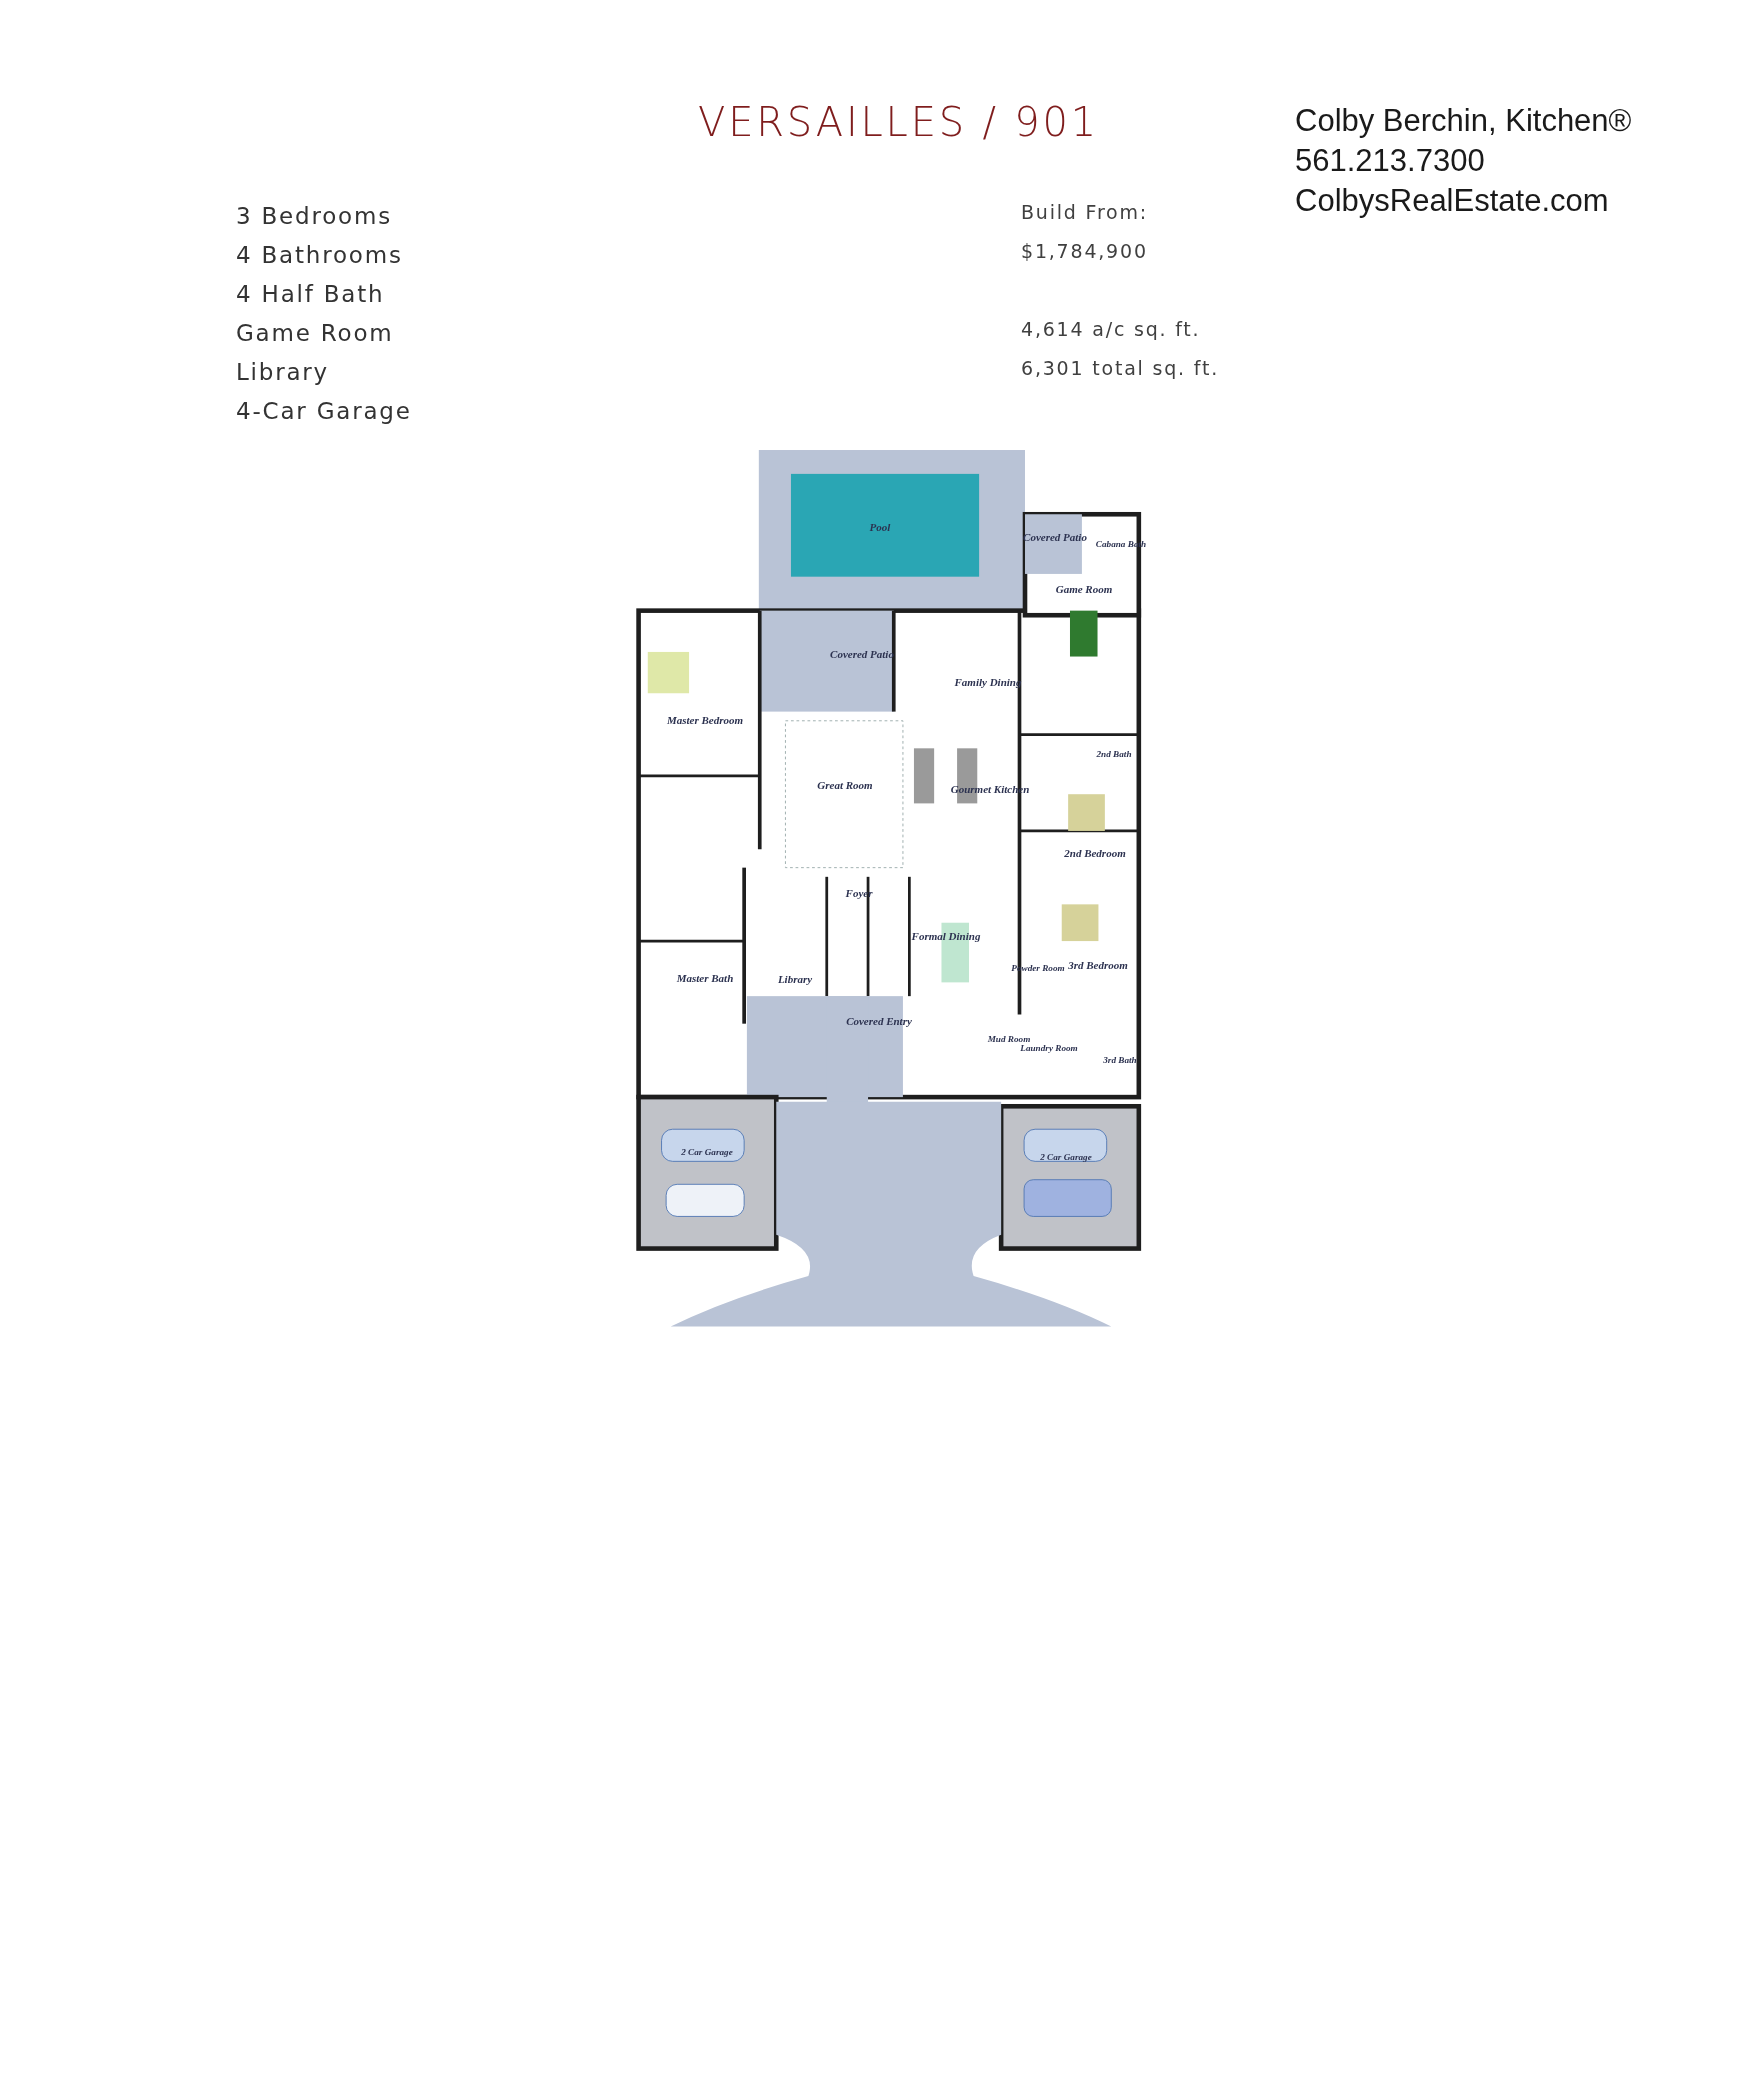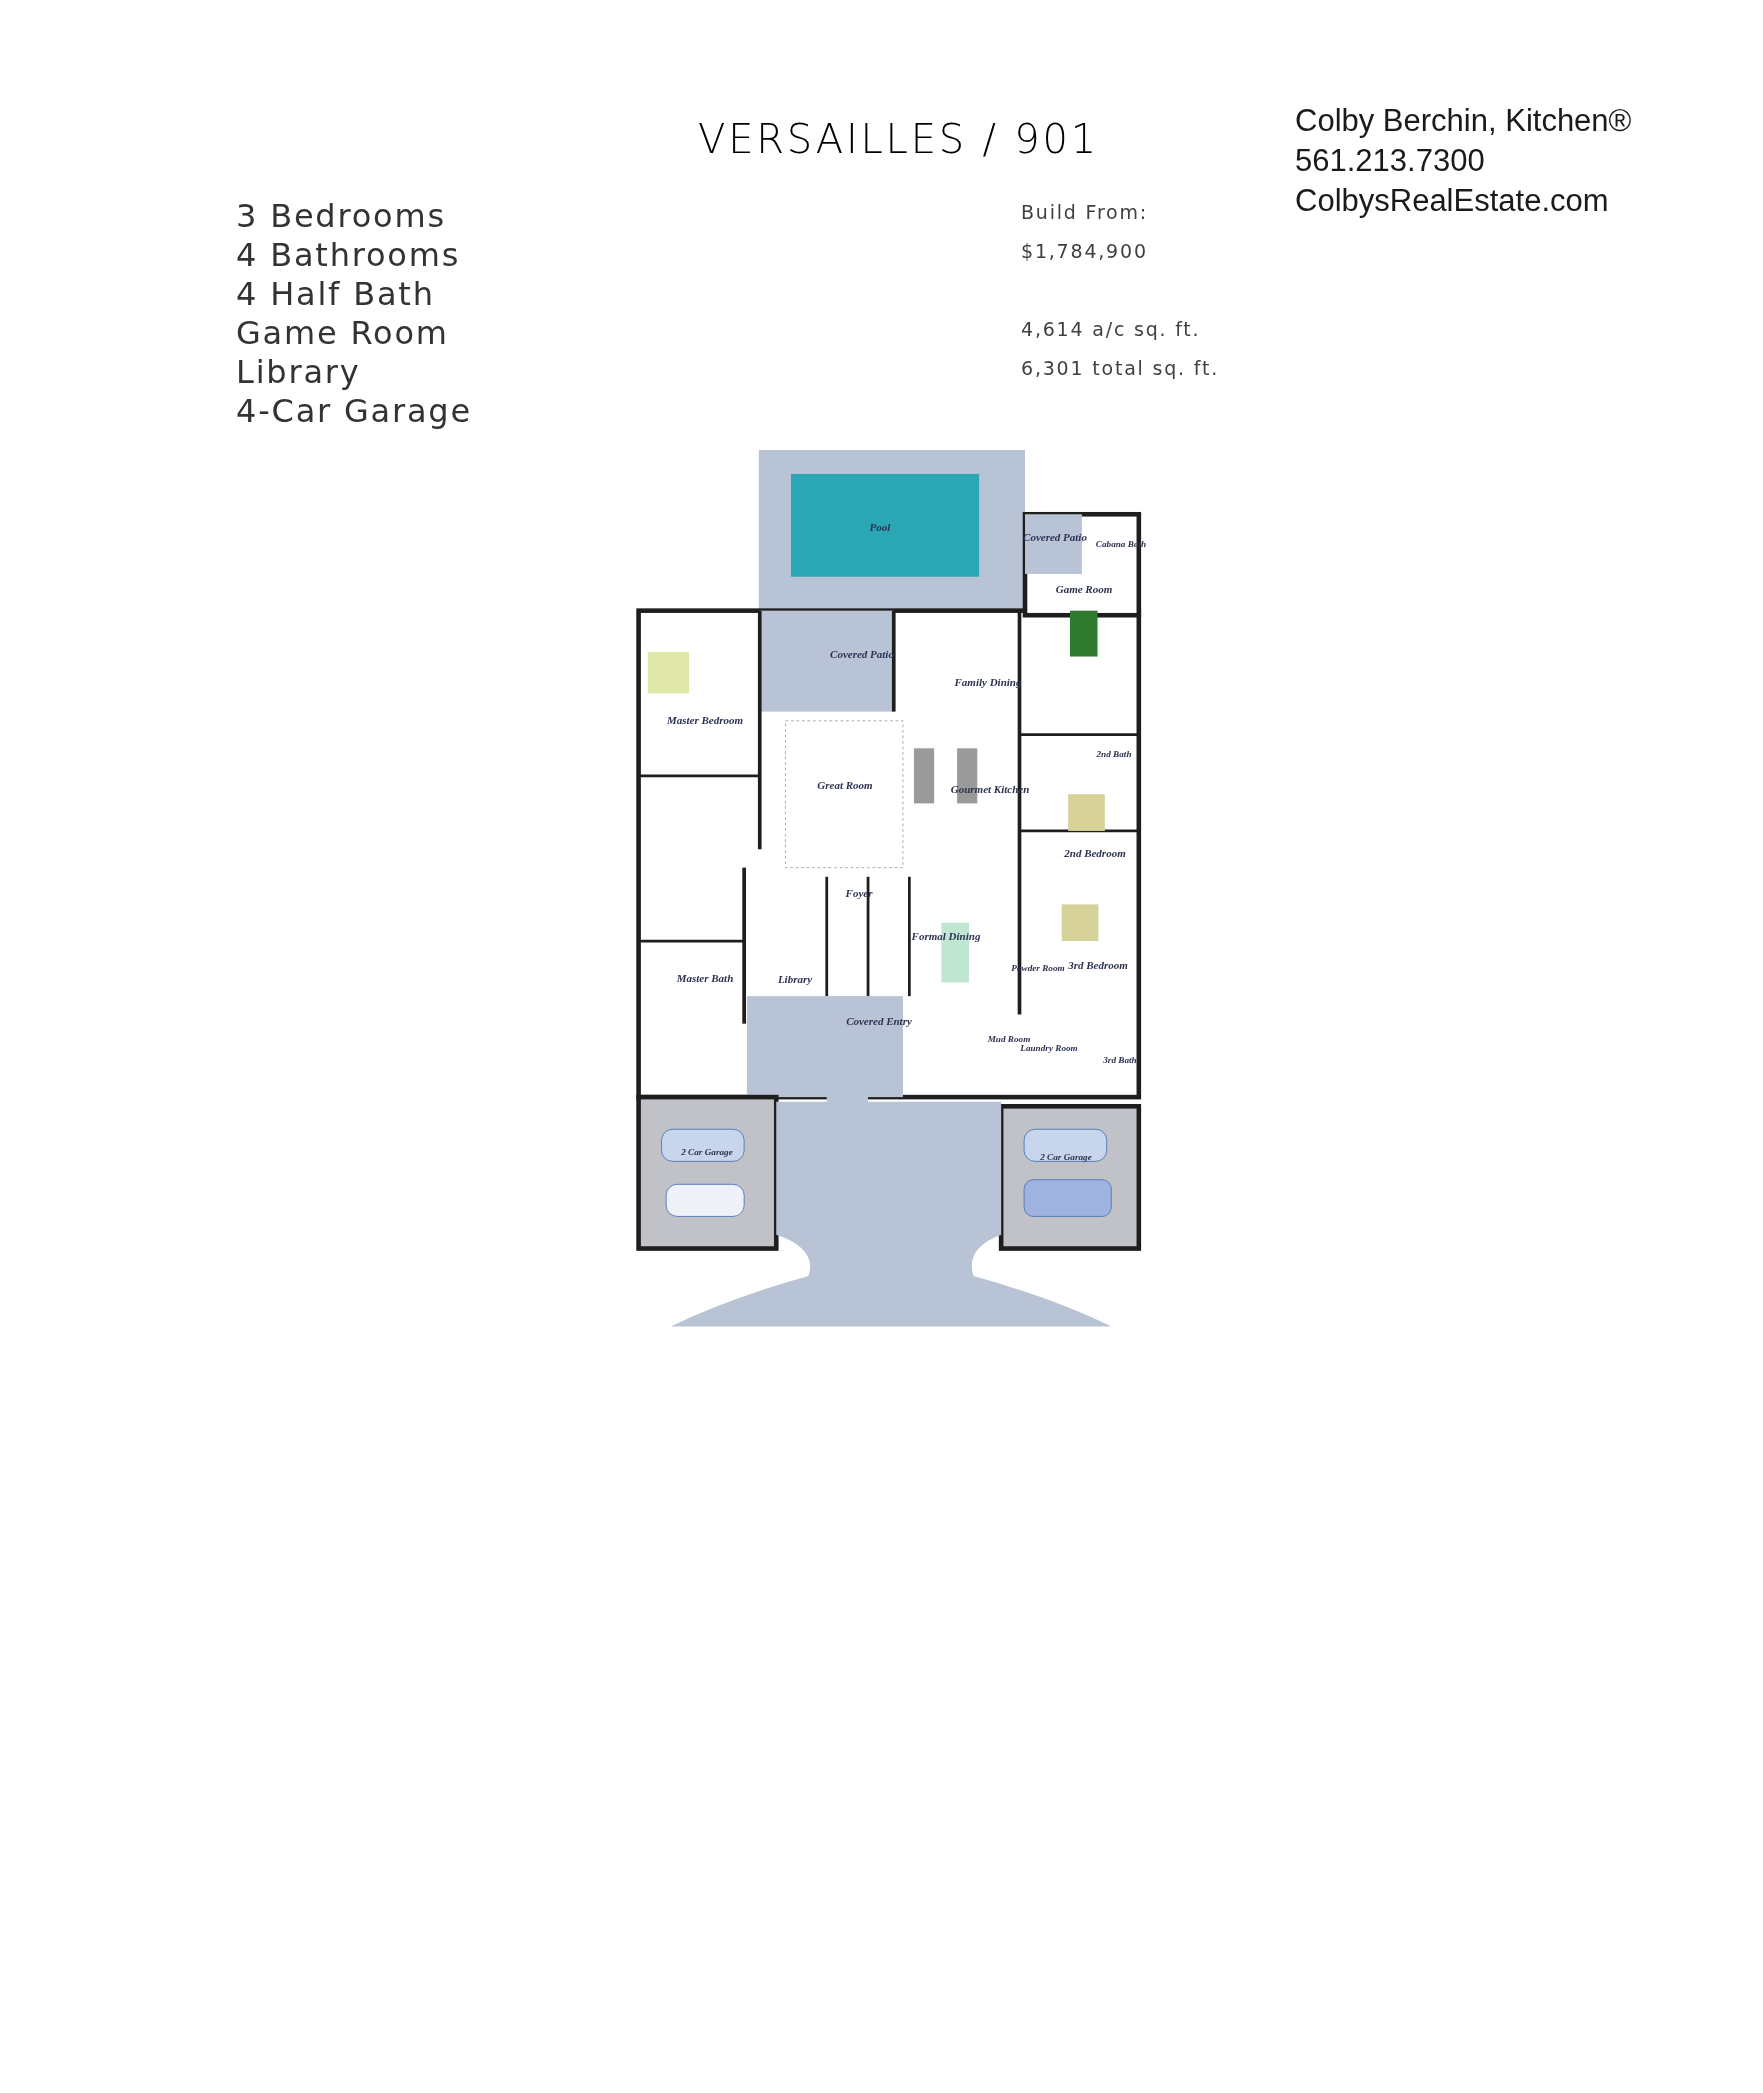--- a/index.html
+++ b/index.html
@@ -1,19 +1,19 @@
 <!DOCTYPE html>
 <html style="font-size:14.7px"><head>
 <meta charset="utf-8">
 <style>
   html, body { margin:0; padding:0; background:#ffffff; }
   body { width:1763px; height:2094px; position:relative; overflow:hidden; font-family:"DejaVu Sans", sans-serif; color:#2a2a2a; }
-  .title { position:absolute; left:698px; top:116px; font-size:40px; letter-spacing:2.8px; color:#000000; font-family:"DejaVu Sans", sans-serif; font-weight:300; }
+  .title { position:absolute; left:698px; top:99px; font-size:40px; letter-spacing:2.8px; color:#7f1d1d; font-family:"DejaVu Sans", sans-serif; font-weight:300; }
   .agent { position:absolute; left:1295px; top:101px; font-family:"Liberation Sans", sans-serif; font-size:31px; line-height:40px; color:#1a1a1a; }
-  .features { position:absolute; left:236px; top:197px; font-size:32px; line-height:39px; letter-spacing:1.8px; color:#333; }
+  .features { position:absolute; left:236px; top:197px; font-size:23px; line-height:39px; letter-spacing:1.8px; color:#333; }
   .price { position:absolute; left:1021px; top:193px; font-size:19px; line-height:39px; letter-spacing:1.8px; color:#404040; }
   .price .gap { height:39px; }
   .plan { position:absolute; left:634px; top:445px; width:514px; height:882px; }
   .fp-label { position:absolute; font-family:"Liberation Serif", serif; font-style:italic; font-weight:bold; color:#2c3250; font-size:11px; white-space:nowrap; transform:translate(-50%,-50%); }
   .fp-label.sm { font-size:9.2px; }
 </style>
 </head>
 <body>
 
 <div class="title">VERSAILLES / 901</div>

